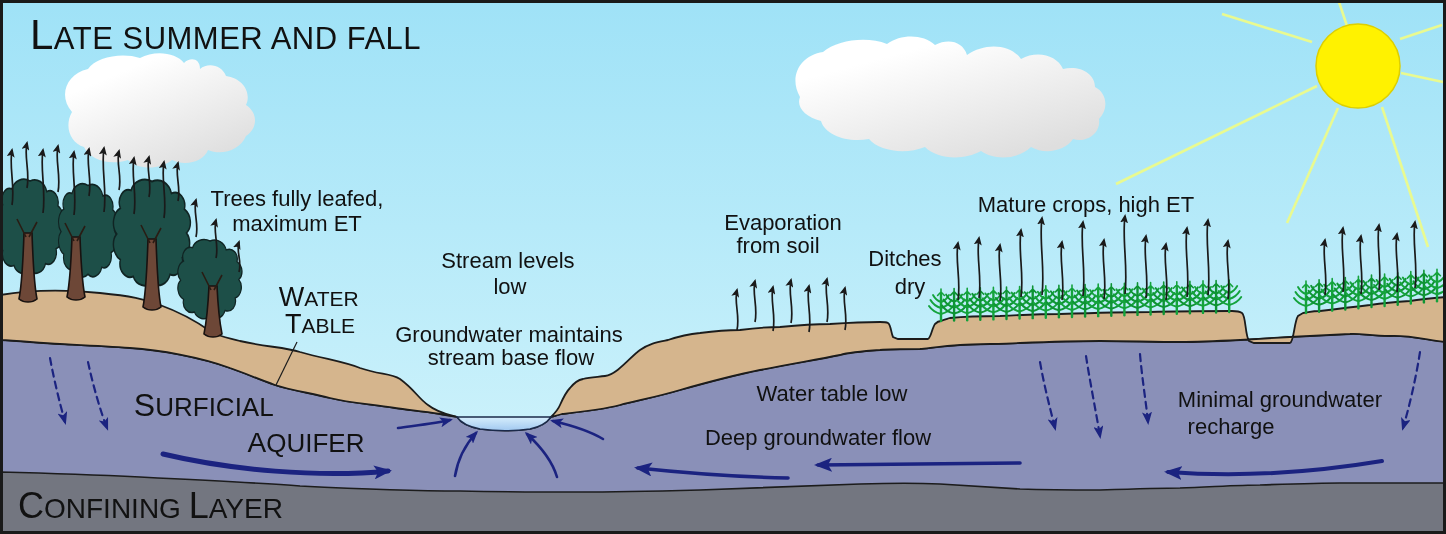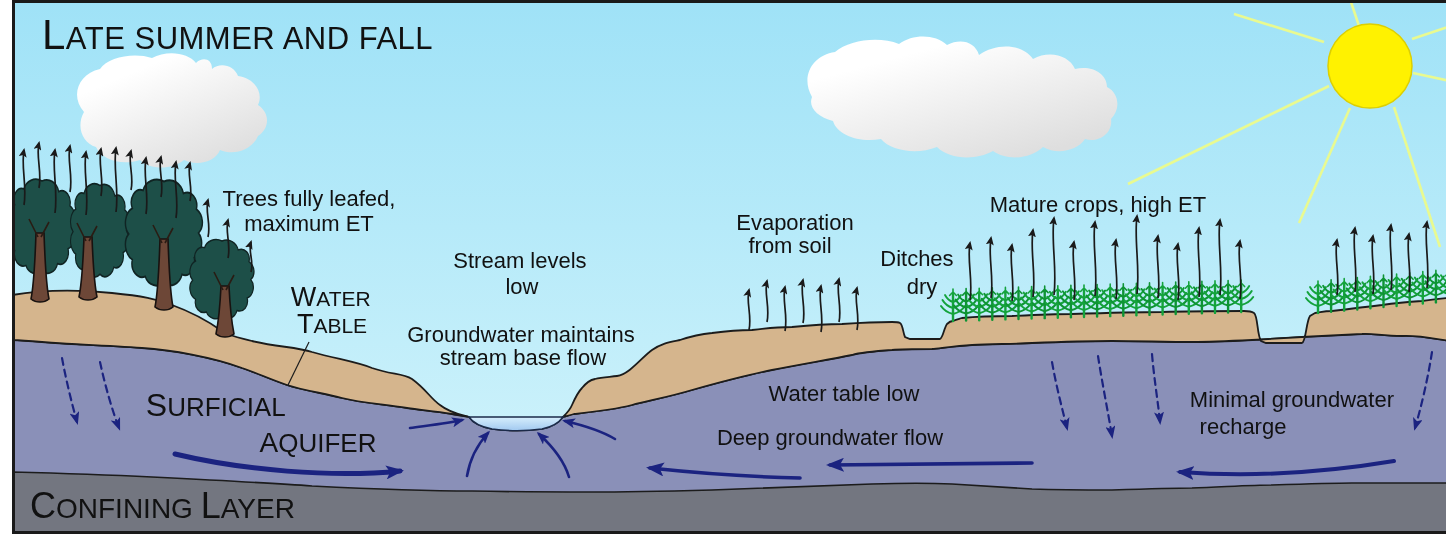--- a/index.html
+++ b/index.html
@@ -1,16 +1,16 @@
 <!DOCTYPE html>
 <html><head>
 <meta charset="utf-8">
 <style>
   html,body{margin:0;padding:0;background:#ffffff;}
-  .stage{position:relative;width:1406px;height:534px;font-family:"Liberation Sans",sans-serif;margin-left:12px;}
+  .stage{position:relative;width:1406px;height:534px;font-family:"Liberation Sans",sans-serif;}
   .stage svg{display:block;}
   text{font-family:"Liberation Sans",sans-serif;fill:#111;}
 </style>
 </head>
 <body>
 
 <div class="stage">
 <svg width="1446" height="534" viewBox="0 0 1446 534">
   <defs>
     <linearGradient id="skyGrad" x1="0" y1="0" x2="0" y2="1">

